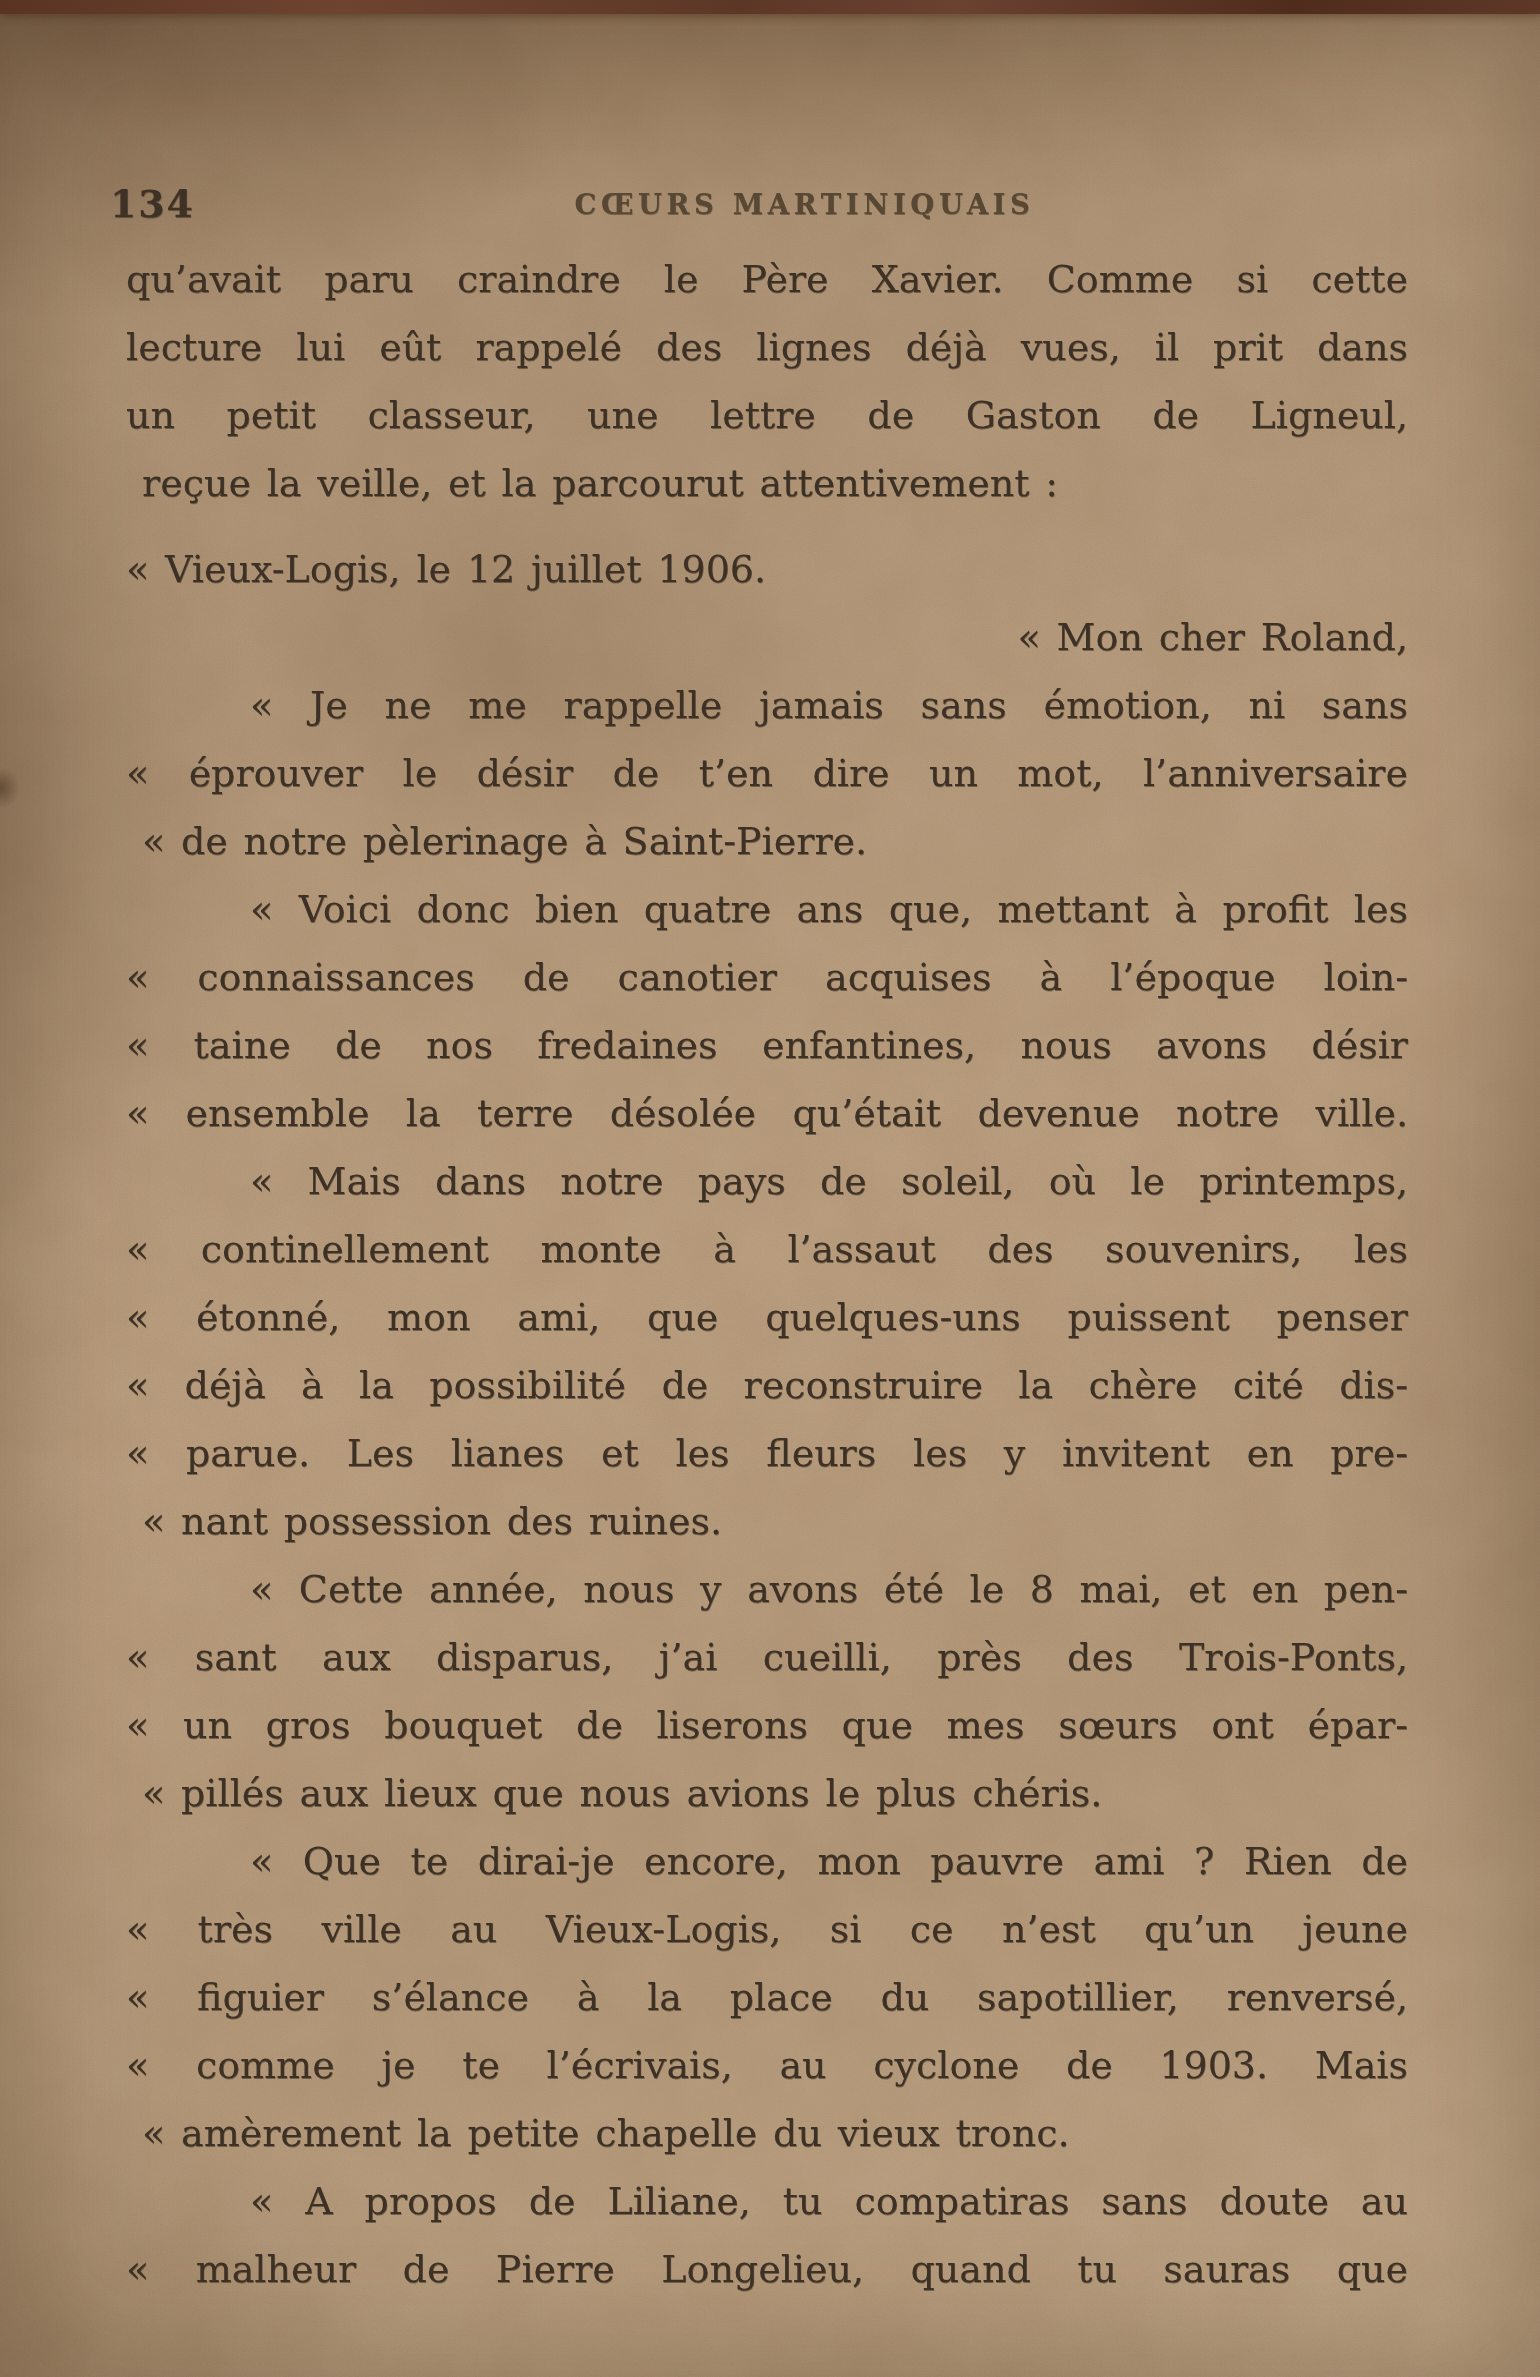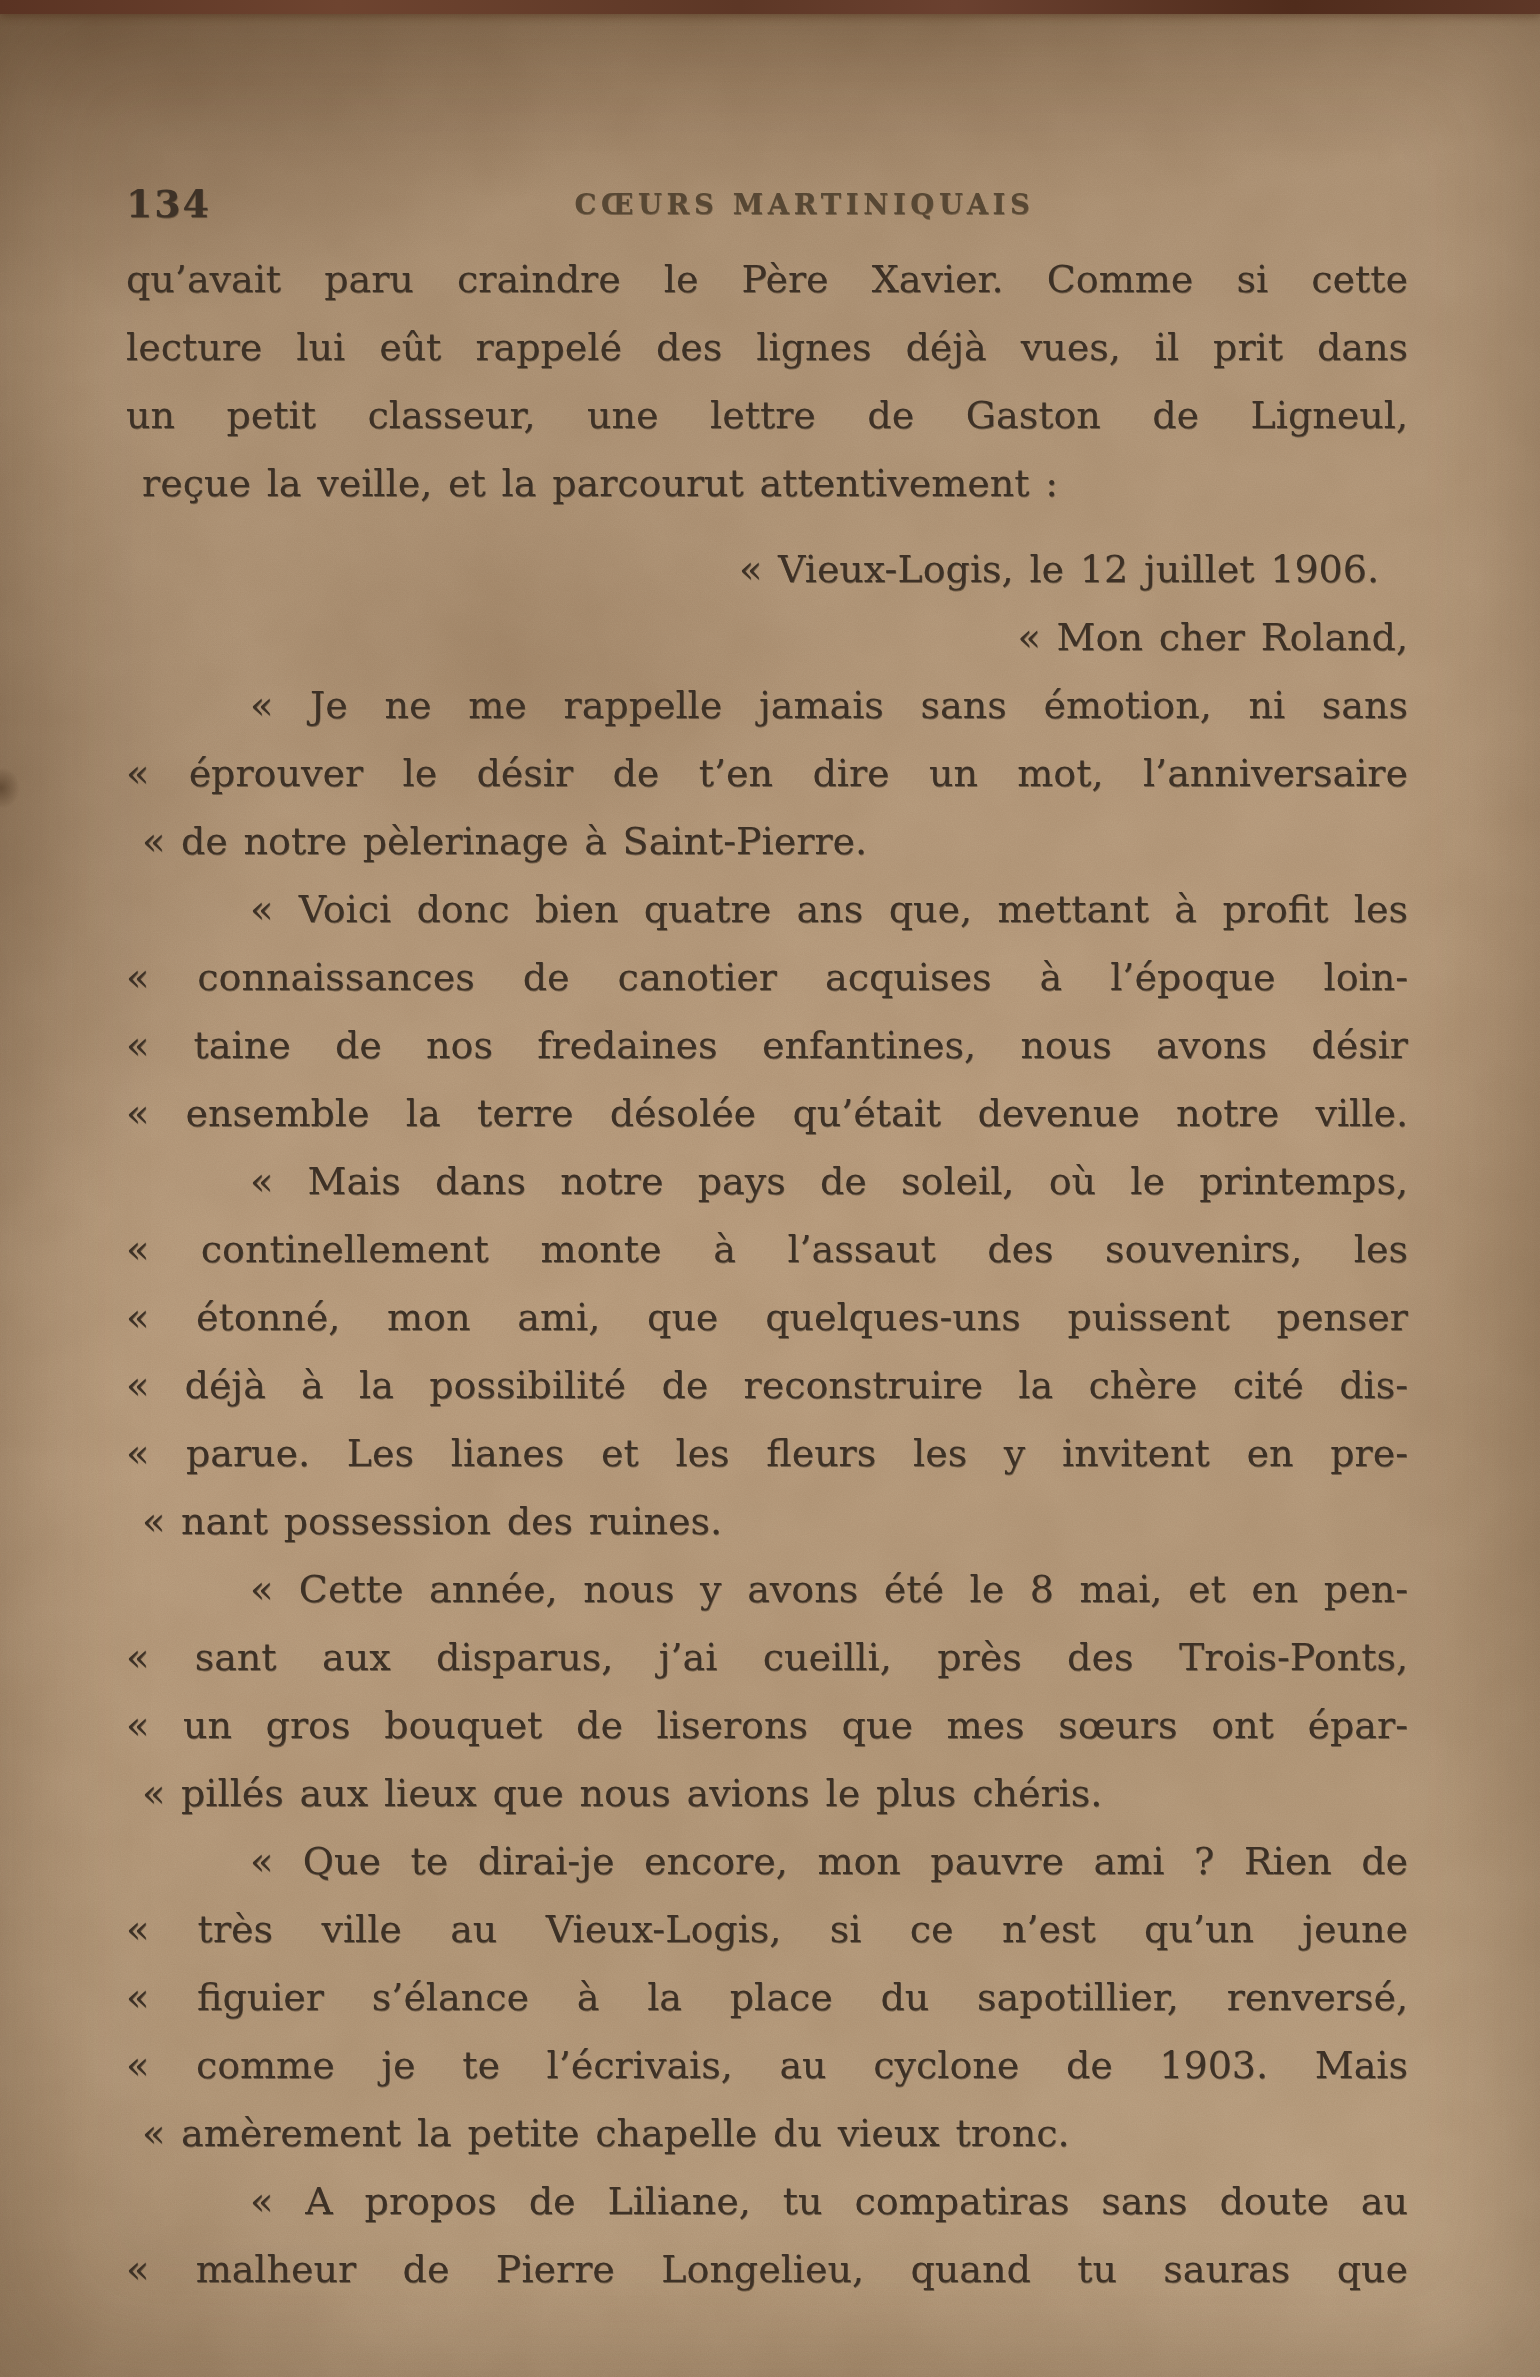--- a/index.html
+++ b/index.html
@@ -25,21 +25,21 @@
     background:linear-gradient(90deg,#5a3323 0%,#6e4430 22%,#5d3726 48%,#6b4130 62%,#502c1c 84%,#5e3727 100%);
     box-shadow:0 2.7px 8.2px rgba(70,40,20,0.45);
   }
   .notch{
     position:absolute;left:-7.3px;top:767px;width:27.5px;height:42px;
     background:radial-gradient(ellipse at 30% 50%, rgba(70,48,28,0.55), rgba(70,48,28,0) 70%);
     border-radius:50%;
   }
   .header{position:absolute;top:181px;left:0;width:100%;height:55px;}
   .page-number{
-    position:absolute;left:126px;top:0;
+    position:absolute;left:110px;top:0;
     font-size:38px;font-weight:bold;color:#3e3227;
     letter-spacing:1.8px;text-shadow:0.5px 0.5px 0.7px rgba(55,42,28,0.55);text-align:right;
   }
   .header-title{
     position:absolute;left:0;top:7.3px;width:100%;
     padding-left:68px;box-sizing:border-box;
     text-align:center;
     font-size:27.5px;font-weight:bold;letter-spacing:4.6px;
     color:#51422f;opacity:0.92;
     text-shadow:0.5px 0.5px 0.6px rgba(60,45,28,0.5);
@@ -47,21 +47,21 @@
   .text-block{
     position:absolute;left:126px;top:245px;width:1282px;
     font-size:38px;line-height:68px;color:#3d3126;
     text-shadow:0.5px 0.5px 0.6px rgba(52,40,26,0.5);
     word-spacing:3.7px;
   }
   .line{white-space:normal;}
   .s-j{text-align:justify;text-align-last:justify;}
   .s-fj{text-align:justify;text-align-last:justify;text-indent:124px;}
   .s-l{text-align:left;margin-left:16px;}
-  .s-date{text-align:right;padding-right:29px;margin-top:18.3px;}
+  .s-date{text-align:left;padding-right:29px;margin-top:18.3px;}
   .s-salut{text-align:right;padding-left:270px;}
 </style>
 </head>
 <body>
 
 <div class="page" style="color: rgb(61, 49, 38);">
 
   <svg class="texture" xmlns="http://www.w3.org/2000/svg" viewBox="0 0 1683 2597" width="1541" height="2377">
     <filter id="fiber">
       <feTurbulence type="fractalNoise" baseFrequency="0.8" numOctaves="3" seed="7"></feTurbulence>

